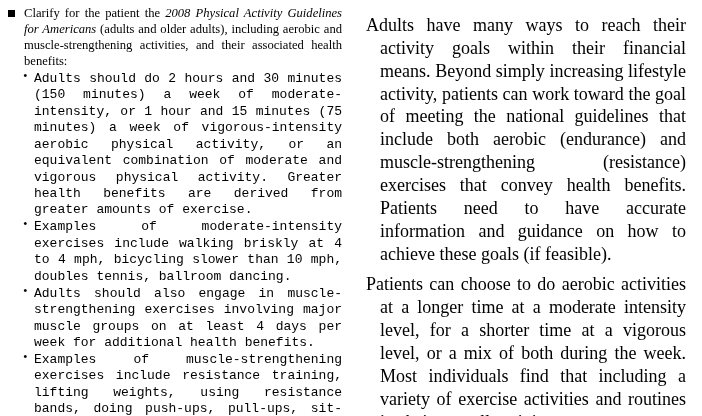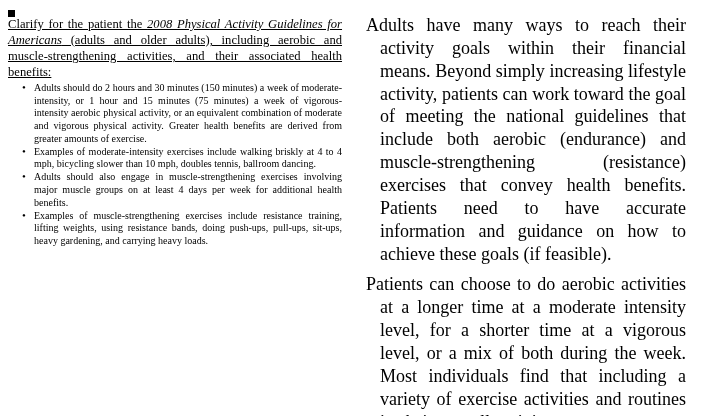--- a/index.html
+++ b/index.html
@@ -30,23 +30,21 @@
   .col-left {
     width: 344px;
     padding-right: 6px;
   }
   .col-right {
     width: 350px;
     padding-left: 10px;
   }
   .bullet-block {
     display: flex;
-    flex-direction: column;
     align-items: flex-start;
-    text-decoration: underline;
   }
   .sq-marker {
     flex: 0 0 auto;
     width: 11px;
     margin-right: 5px;
     padding-top: 4px;
     line-height: 1;
   }
   .sq {
     display: block;
@@ -65,27 +63,28 @@
   .ital {
     font-style: italic;
   }
   ul.sub {
     list-style: none;
     margin: 1px 0 0 0;
     padding: 0 0 0 14px;
   }
   ul.sub > li {
     position: relative;
-    font-size: 10px;
+    font-size: 13px;
     line-height: 1.265;
     text-align: justify;
     text-justify: inter-word;
     hyphens: auto;
     margin: 0 0 0.5px 0;
     padding-left: 12px;
+    font-family: Liberation Mono, monospace;
   }
   ul.sub > li::before {
     content: "\2022";
     position: absolute;
     left: 0;
     top: -1px;
     font-size: 11px;
   }
   .para {
     font-size: 18px;

